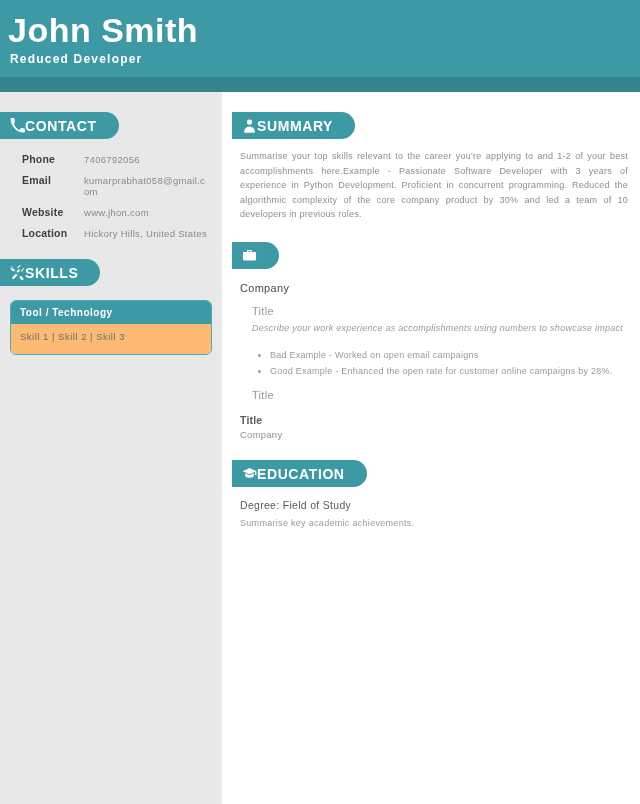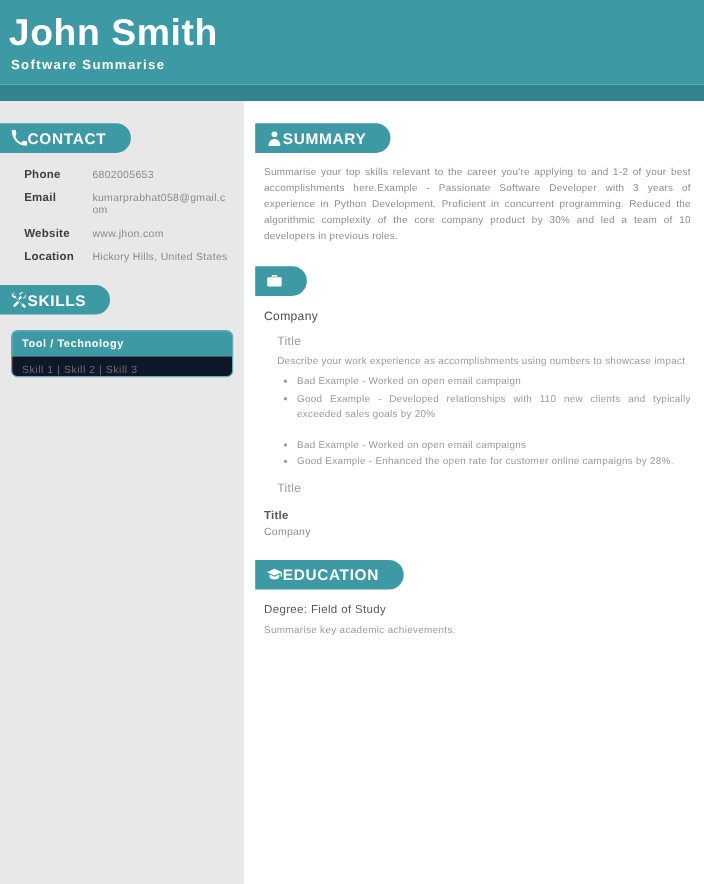--- a/index.html
+++ b/index.html
@@ -95,25 +95,25 @@
   }
   .skills-head {
     background: #3d9aa4;
     color: #ffffff;
     font-size: 10px;
     font-weight: bold;
     letter-spacing: 0.5px;
     padding: 6px 9px;
   }
   .skills-body {
-    background: #0f172a;
+    background: #fdba74;
     color: #6e6e6e;
     font-size: 9.5px;
     letter-spacing: 0.5px;
-    padding: 7px 9px 0 9px;
+    padding: 7px 9px 12px 9px;
   }
 
   
   .para {
     font-size: 9px;
     line-height: 14.5px;
     color: #8d8d8d;
     text-align: justify;
     letter-spacing: 0.25px;
     margin: 10px 0 0 0;
@@ -134,20 +134,21 @@
     padding-left: 20px;
   }
   .job-desc {
     font-size: 9px;
     line-height: 14.5px;
     color: #9a9a9a;
     text-align: justify;
     letter-spacing: 0.25px;
     margin: 4px 0 0 0;
     padding: 0 2px 0 20px;
+    font-style: italic;
   }
   ul.bullets {
     margin: 4px 0 0 0;
     padding: 0 2px 0 38px;
     list-style: disc;
   }
   ul.bullets li {
     font-size: 9px;
     line-height: 14.5px;
     color: #9a9a9a;
@@ -187,21 +188,21 @@
     padding-left: 8px;
   }
 </style>
 </head>
 <body>
 
 <div class="resume">
 
   <div class="header">
     <h1 class="name">John Smith</h1>
-    <p class="role">Software  Summarise</p>
+    <p class="role">Reduced  Developer</p>
   </div>
   <div class="header-band"></div>
 
   <div class="body">
 
     <div class="sidebar">
 
       <div class="pill-wrap">
         <div class="pill">
           <span class="pill-icon">
@@ -209,21 +210,21 @@
                 <path d="M6.6 10.8c1.8 3.5 4.7 6.4 8.2 8.2l2.7-2.7c.4-.4.9-.5 1.3-.3 1.2.4 2.5.6 3.8.6.7 0 1.2.5 1.2 1.2V22c0 .7-.5 1.2-1.2 1.2C10.9 23.2 1 13.3 1 1.2 1 .5 1.5 0 2.2 0H6c.7 0 1.2.5 1.2 1.2 0 1.3.2 2.6.6 3.8.1.4 0 .9-.3 1.3L6.6 10.8z"></path>
               </svg>
           </span>
           <span>CONTACT</span>
         </div>
       </div>
 
       <div class="contact-list">
         <div class="contact-row">
           <span class="contact-label">Phone</span>
-          <span class="contact-value">6802005653</span>
+          <span class="contact-value">7406792056</span>
         </div>
         <div class="contact-row">
           <span class="contact-label">Email</span>
           <span class="contact-value">kumarprabhat058@gmail.com</span>
         </div>
         <div class="contact-row">
           <span class="contact-label">Website</span>
           <span class="contact-value">www.jhon.com</span>
         </div>
         <div class="contact-row">
@@ -272,24 +273,20 @@
                 <path d="M9 3.2h6c.6 0 1 .4 1 1v1.6h-2V5.2h-4v.6H8V4.2c0-.6.4-1 1-1z"></path>
                 <rect x="1.5" y="6.4" width="21" height="13.4" rx="1.6"></rect>
               </svg>
           </span>
         </div>
       </div>
 
       <p class="company">Company</p>
       <p class="job-title">Title</p>
       <p class="job-desc">Describe your work experience as accomplishments using numbers to showcase impact</p>
-      <ul class="bullets">
-        <li>Bad  Example  -  Worked  on  open  email  campaign</li>
-        <li>Good  Example  -  Developed  relationships  with  110  new  clients  and  typically  exceeded  sales  goals  by  20%</li>
-      </ul>
       <ul class="bullets gap">
         <li>Bad  Example  -  Worked  on  open  email  campaigns</li>
         <li>Good  Example  -  Enhanced  the  open  rate  for  customer  online  campaigns  by  28%.</li>
       </ul>
 
       <p class="job-title">Title</p>
 
       <p class="title-strong">Title</p>
       <p class="company-sub">Company</p>
 

